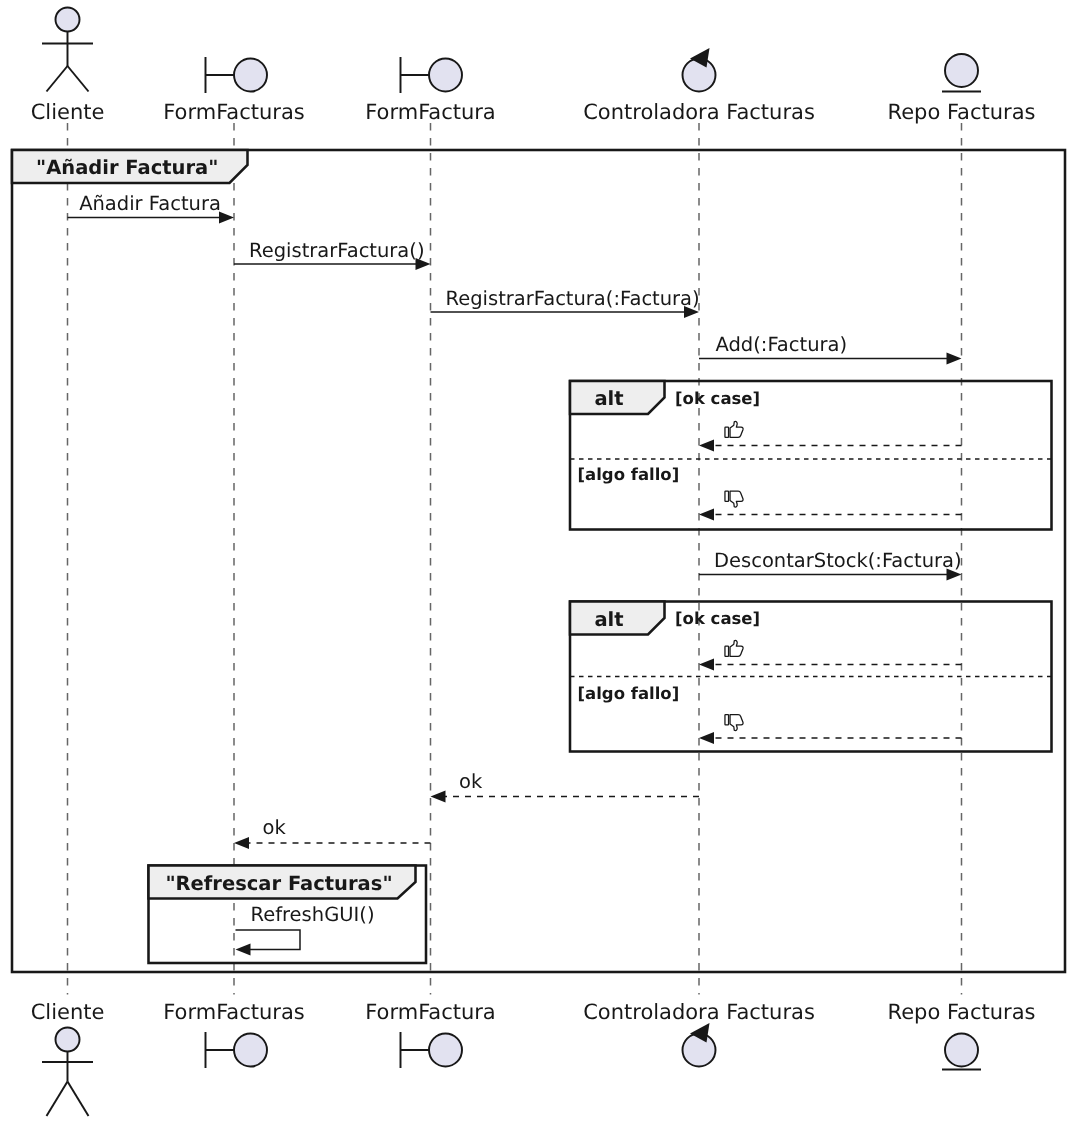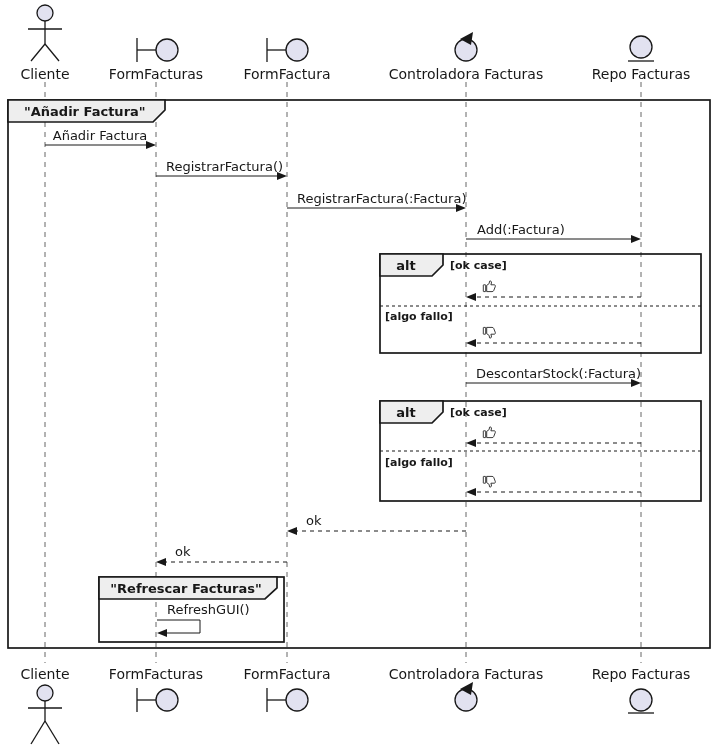--- a/index.html
+++ b/index.html
@@ -1,16 +1,16 @@
 <!DOCTYPE html>
 <html><head>
 <meta charset="utf-8">
 <style>
   html,body{margin:0;padding:0;background:#ffffff;}
-  .stage{position:relative;width:717px;height:748px;background:#ffffff;overflow:hidden;}
+  .stage{position:relative;width:717px;height:748px;background:#ffffff;overflow:hidden;border-radius:32px;}
   svg{display:block;}
   svg text{font-family:"DejaVu Sans","Liberation Sans",sans-serif;fill:#181818;}
   .plabel{font-size:14px;text-anchor:middle;}
   .msg{font-size:13px;}
   .msgmid{font-size:13px;text-anchor:middle;}
   .ftitle{font-size:13px;font-weight:bold;}
   .ftitlemid{font-size:13px;font-weight:bold;text-anchor:middle;}
   .op{font-size:13px;font-weight:bold;text-anchor:middle;}
   .guard{font-size:11px;font-weight:bold;}
   .life{stroke:#666666;stroke-width:1;stroke-dasharray:5,5;fill:none;}

